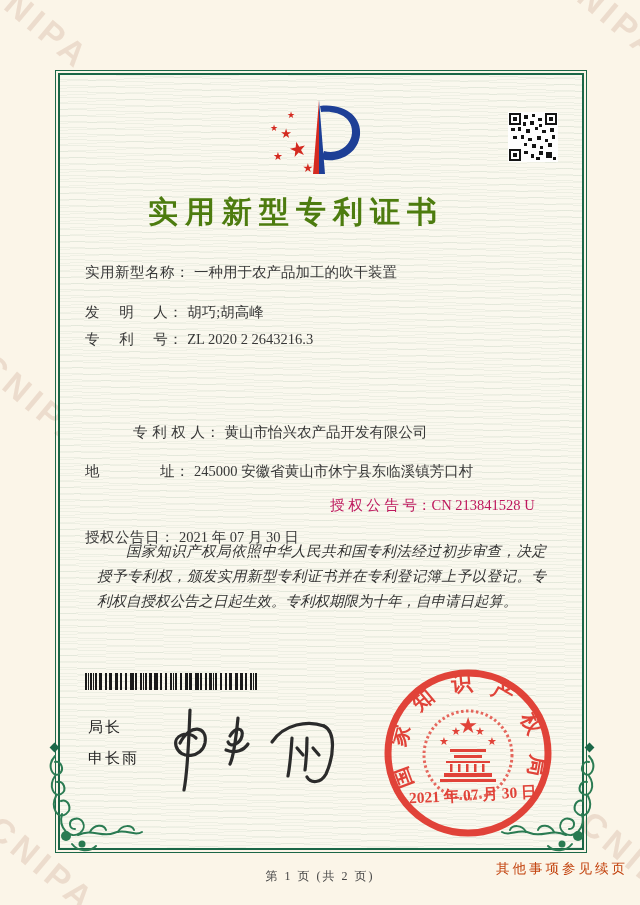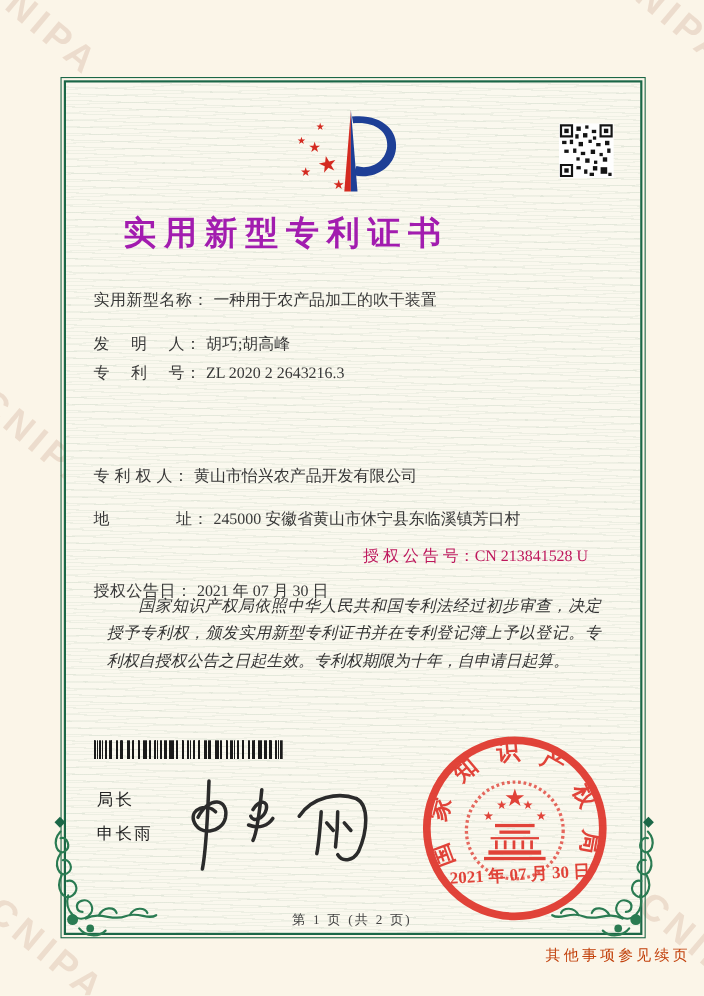--- a/index.html
+++ b/index.html
@@ -10,42 +10,42 @@
         transform:rotate(40deg);white-space:nowrap;pointer-events:none;}
   .frame{position:absolute;left:55px;top:70px;width:532px;height:783px;
         border:1px solid #1b6747;padding:2px;box-sizing:border-box;}
   .frame-inner{width:100%;height:100%;box-sizing:border-box;border:2.5px solid #1b6747;
         background-color:#faf8ee;
         background-image:
           repeating-linear-gradient(2deg, rgba(148,175,150,.13) 0 1px, rgba(0,0,0,0) 1px 6px),
           repeating-linear-gradient(-2deg, rgba(148,175,150,.10) 0 1px, rgba(0,0,0,0) 1px 7px);}
   .cert-no{position:absolute;left:84px;top:110px;font-size:15px;letter-spacing:2px;color:#3a3a3a;}
   .title{position:absolute;left:0;top:192px;width:520px;text-align:center;font-size:30px;
-        font-weight:700;letter-spacing:7px;color:#a21caf;}
+        font-weight:700;letter-spacing:7px;color:#4d7c0f;padding-left:36px;}
   .logo{position:absolute;left:266px;top:98px;}
   .qr{position:absolute;left:508px;top:112px;}
   .field-row{position:absolute;left:85px;font-size:14.5px;color:#383838;white-space:nowrap;}
   .field-row .lab{letter-spacing:.5px;}
   .field-row .val{margin-left:4px;}
   .grant-no{position:absolute;left:330px;top:496px;font-size:14.5px;color:#be185d;white-space:nowrap;}
   .paras{position:absolute;left:85px;top:527px;width:473px;font-size:14.5px;line-height:25px;
         color:#333;text-align:justify;}
   .paras p{margin:12px;text-indent:2em;font-style:italic;}
   .barcode{position:absolute;left:85px;top:673px;width:172px;height:17px;
         background-image:
           repeating-linear-gradient(90deg,#1a1a1a 0 2px, rgba(0,0,0,0) 2px 5px),
           repeating-linear-gradient(90deg,#1a1a1a 0 1px, rgba(0,0,0,0) 1px 8px),
           repeating-linear-gradient(90deg, rgba(0,0,0,0) 0 3px, #1a1a1a 3px 4px, rgba(0,0,0,0) 4px 11px);}
   .official{position:absolute;left:88px;top:718px;font-family:"Liberation Sans","DejaVu Sans",sans-serif;
         font-size:15px;color:#222;}
   .official div{margin-bottom:12px;letter-spacing:2px;}
   .signature{position:absolute;left:160px;top:698px;}
   .seal{position:absolute;left:378px;top:665px;}
   .ornament{position:absolute;}
-  .page-info{position:absolute;left:0;top:828px;width:640px;text-align:center;font-size:12px;
+  .page-info{position:absolute;left:0;top:868px;width:640px;text-align:center;font-size:12px;
         color:#444;letter-spacing:2px;}
   .footer-note{position:absolute;left:0;top:860px;width:628px;text-align:right;font-size:13.5px;
         color:#c2410c;letter-spacing:3px;}
 </style>
 </head>
 <body>
 
 <div class="page">
 
   <div class="watermark" style="left:-28px;top:2px;">CNIPA</div>
@@ -151,21 +151,21 @@
 
   <div class="field-row" style="top:263px;">
     <span class="lab">实用新型名称：</span><span class="val">一种用于农产品加工的吹干装置</span>
   </div>
   <div class="field-row" style="top:303px;">
     <span class="lab">发　 明　 人：</span><span class="val">胡巧;胡高峰</span>
   </div>
   <div class="field-row" style="top:330px;">
     <span class="lab">专　 利　 号：</span><span class="val">ZL 2020 2 2643216.3</span>
   </div>
-  <div class="field-row" style="top:423px;">
+  <div class="field-row" style="top:423px;margin-left:48px;">
     <span class="lab">专 利 权 人：</span><span class="val">黄山市怡兴农产品开发有限公司</span>
   </div>
   <div class="field-row" style="top:462px;">
     <span class="lab">地　　　　址：</span><span class="val">245000 安徽省黄山市休宁县东临溪镇芳口村</span>
   </div>
   <div class="field-row" style="top:496px;margin-top:32px;">
     <span class="lab">授权公告日：</span><span class="val">2021 年 07 月 30 日</span>
   </div>
   <div class="grant-no">
     <span class="lab">授 权 公 告 号：</span><span class="val">CN 213841528 U</span>

